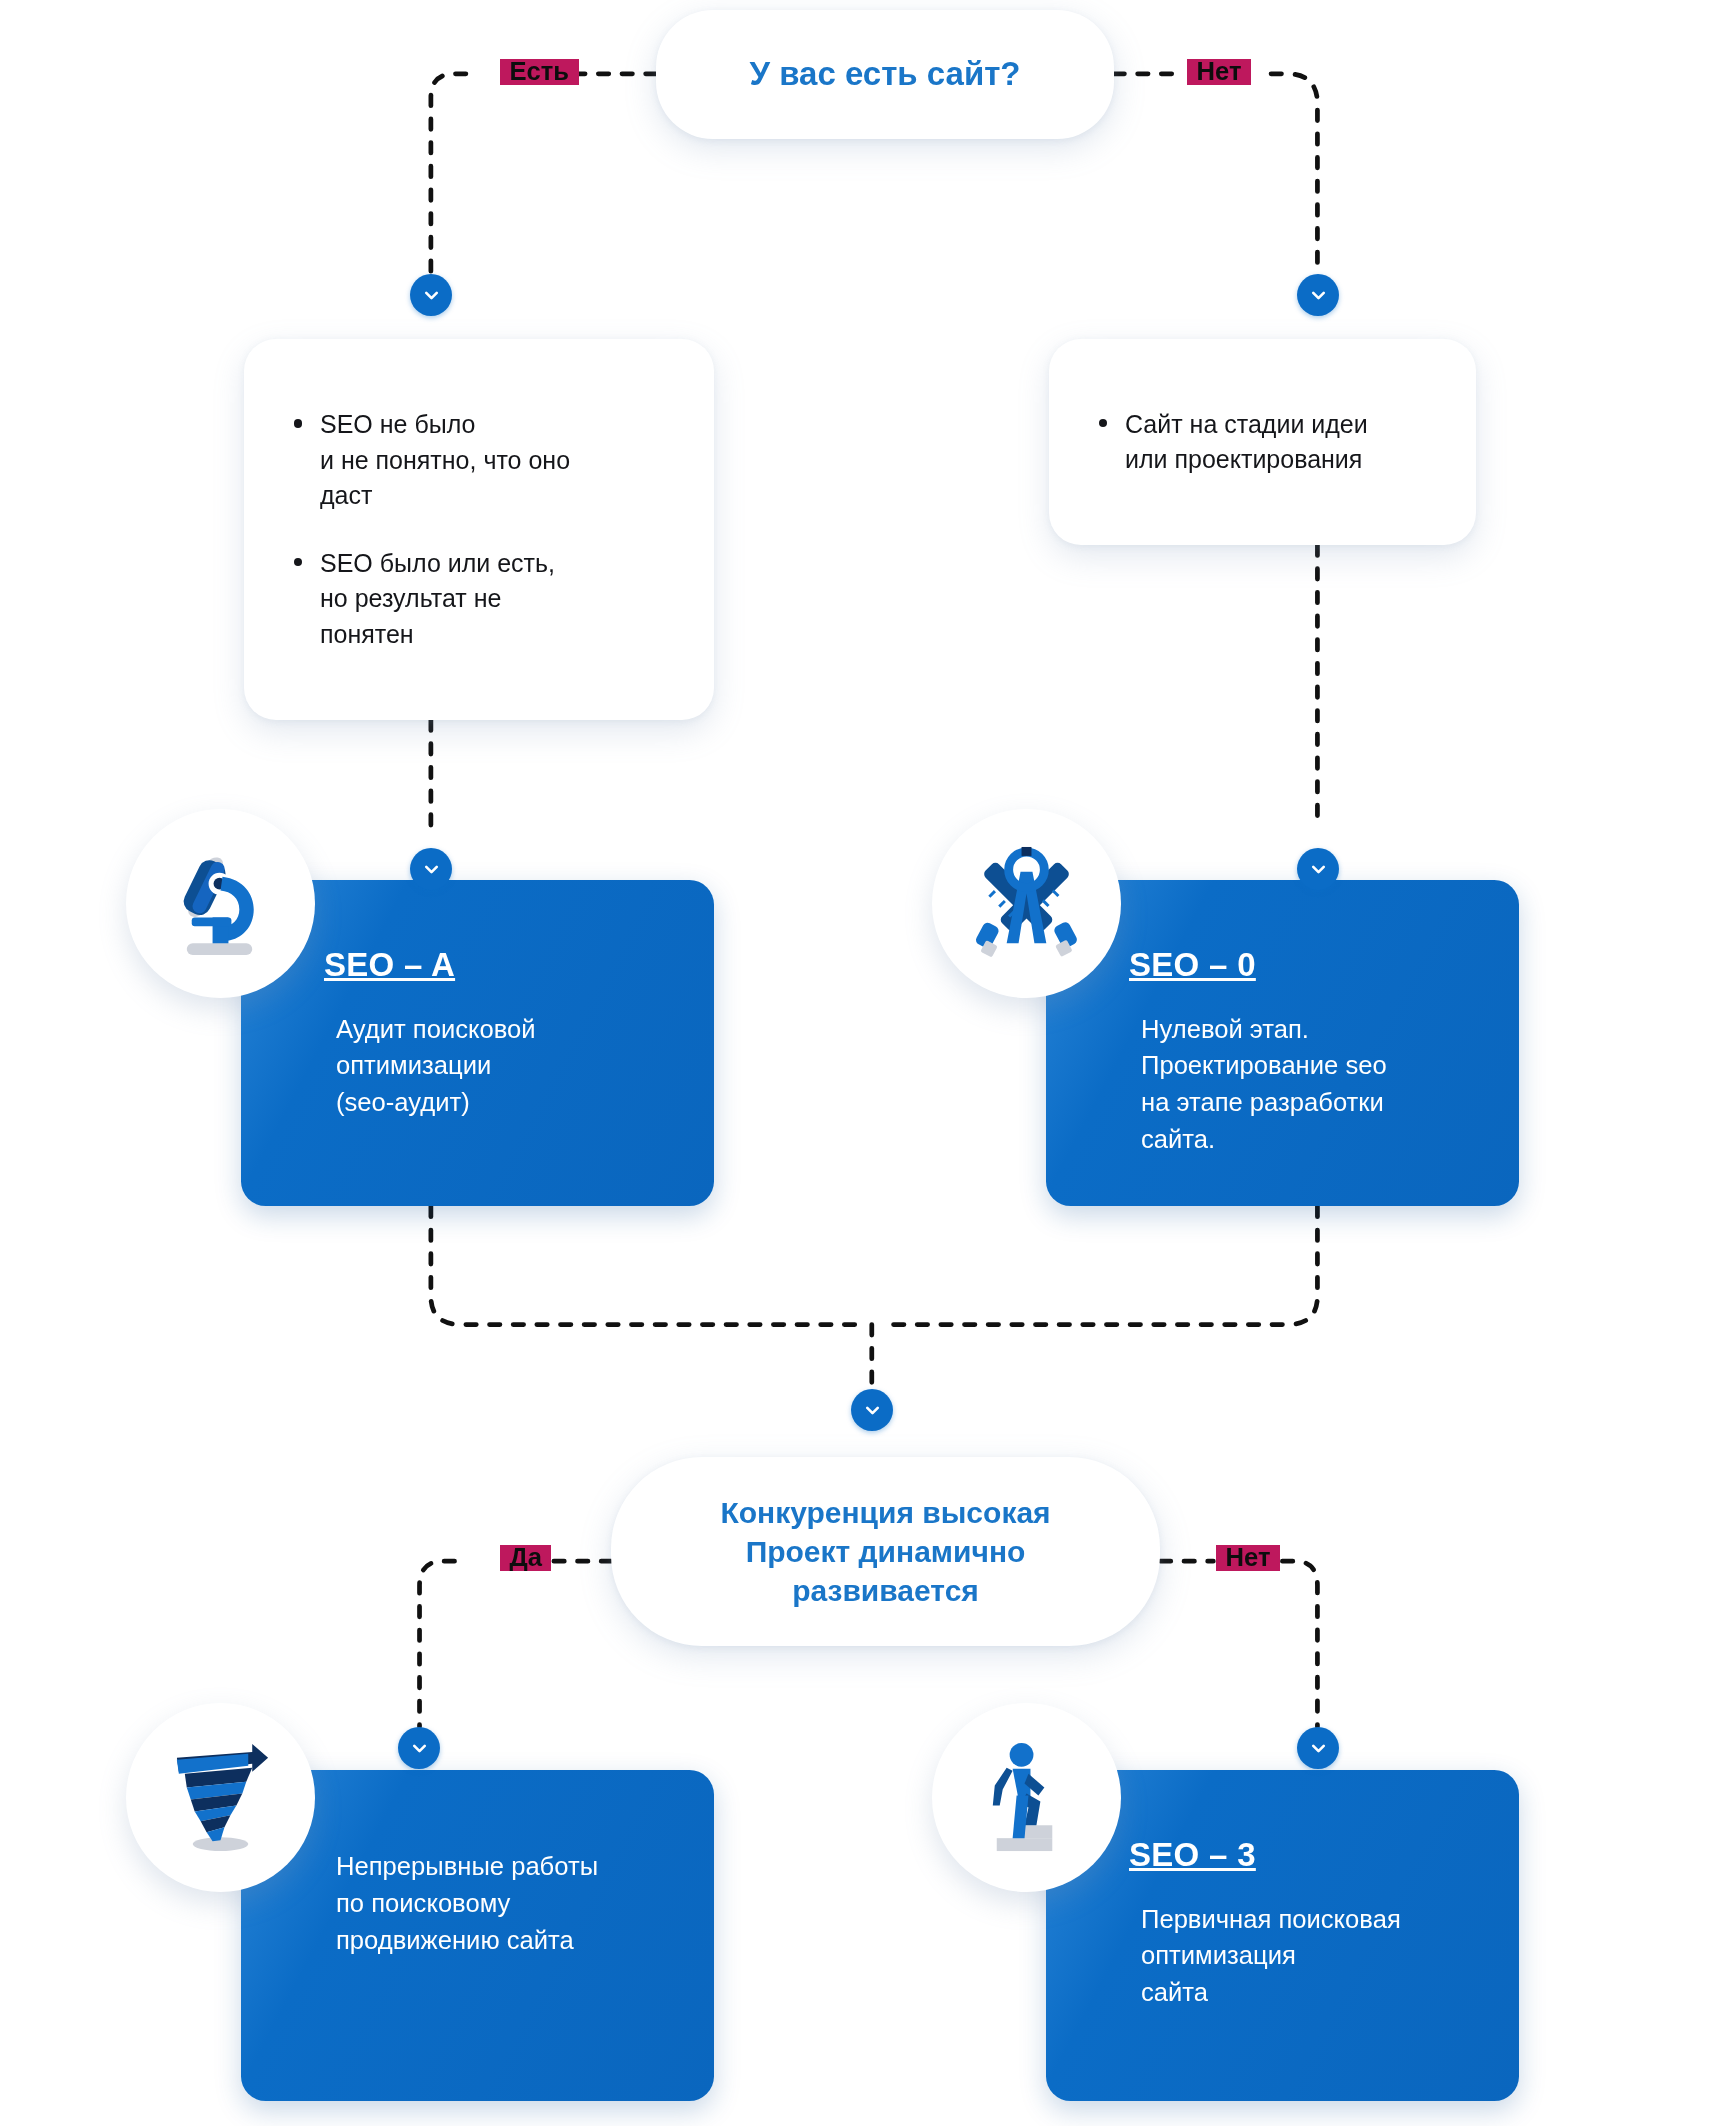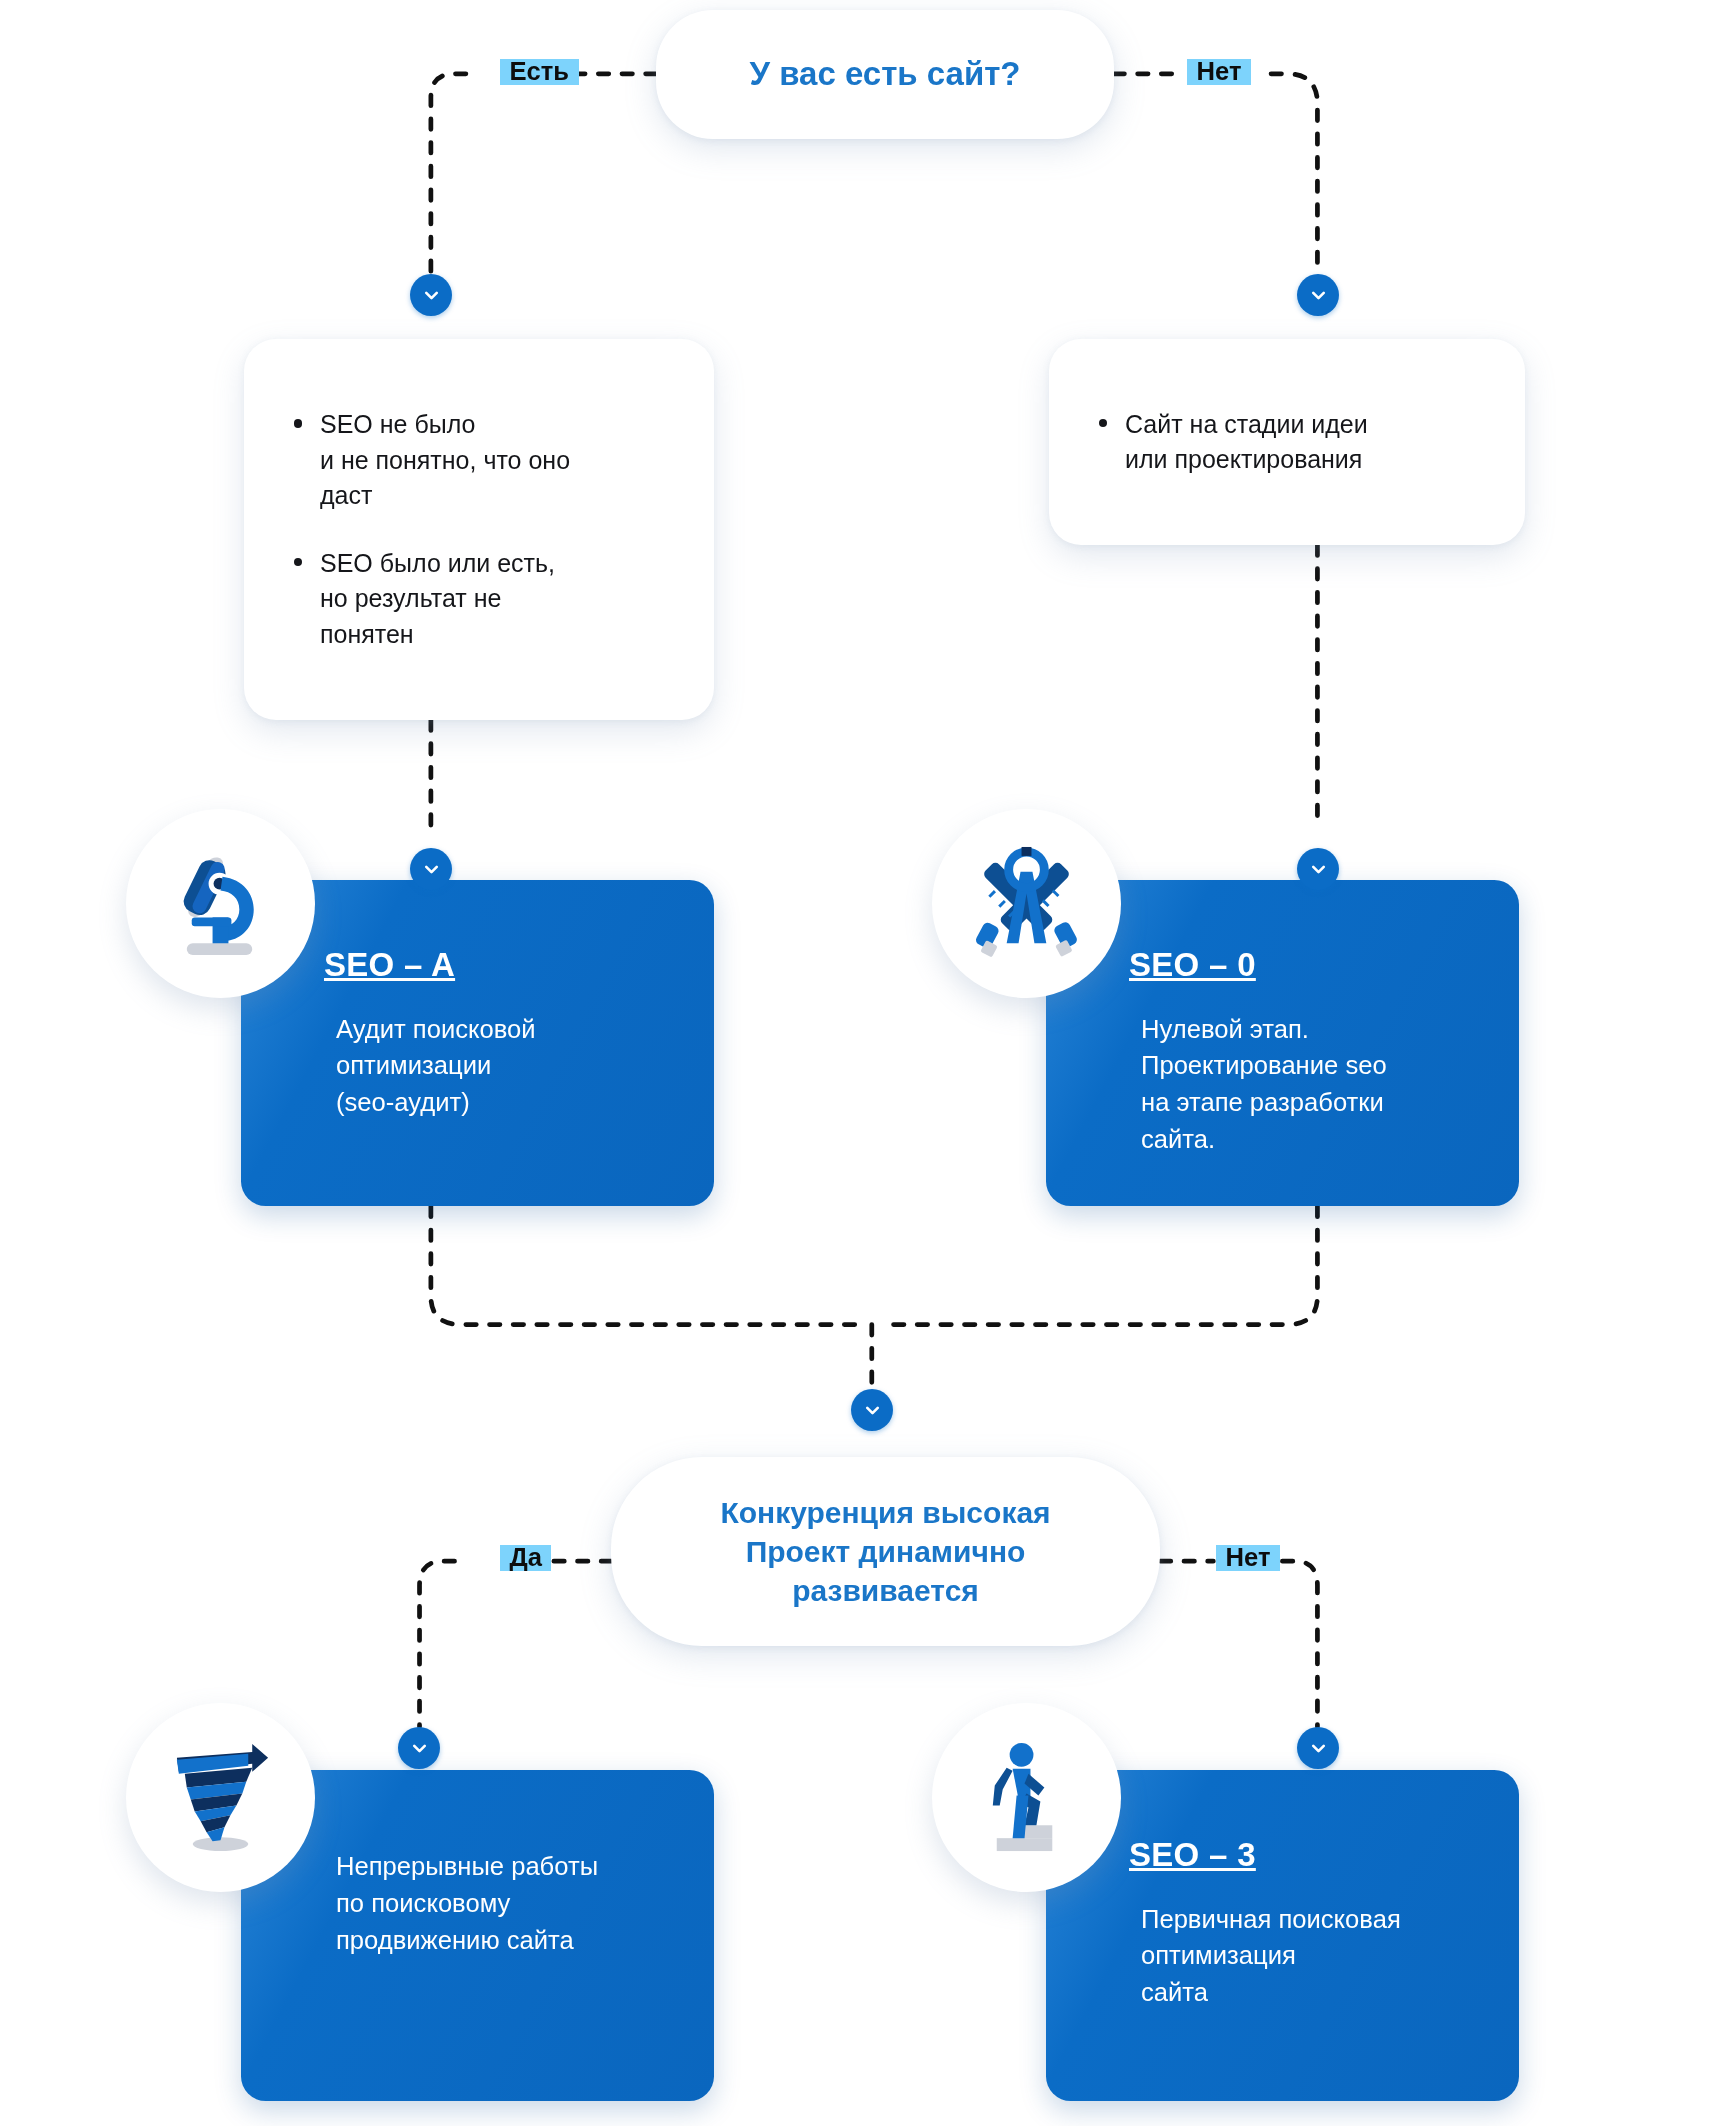--- a/index.html
+++ b/index.html
@@ -55,21 +55,21 @@
     z-index:3;
     background:#ffffff;
     border-radius:32px;
     box-shadow:0 11.4px 32px rgba(120,145,180,.20), 0 1.9px 7.6px rgba(120,145,180,.10);
     box-sizing:border-box;
     display:flex;
     flex-direction:column;
     justify-content:center;
   }
   #card-left{left:244px; top:339px; width:470px; height:381px; padding:0 42px;}
-  #card-right{left:1049px; top:339px; width:476px; height:206px; padding:0 42px;}
+  #card-right{left:1049px; top:339px; width:427px; height:206px; padding:0 42px;}
   .blist{list-style:none;margin:0;padding:0;}
   .blist li{
     position:relative;
     padding-left:34px;
     margin:0 0 32px 0;
     font-size:25px;
     line-height:1.42;
     color:#15161a;
     white-space:pre-line;
   }
@@ -136,21 +136,21 @@
     box-shadow:0 1.9px 5.7px rgba(11,108,198,.35);
   }
   .chev svg{width:21px;height:21px;}
   
   .edge-label{
     position:absolute;
     z-index:4;
     font-size:25.6px;
     font-weight:bold;
     color:#0d0d0d;
-    background:#7dd3fc;
+    background:#be185d;
     padding:0 9.5px;
     line-height:1;
     white-space:nowrap;
   }
 </style>
 </head>
 <body>
 
 <div id="stage">
 

